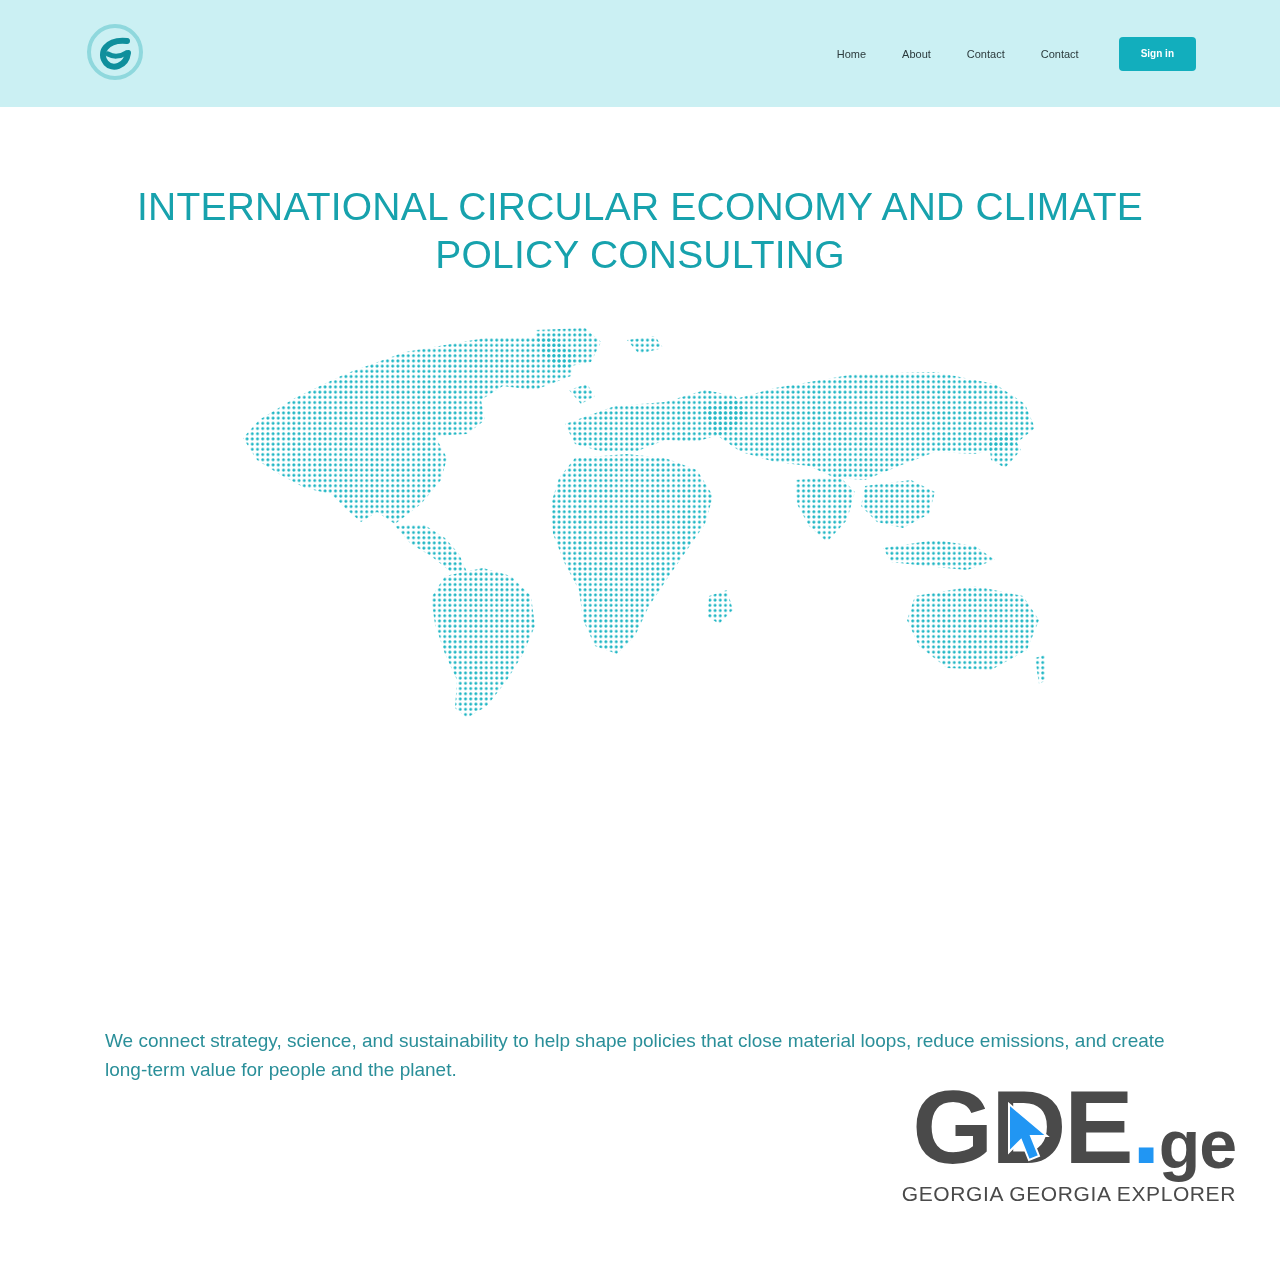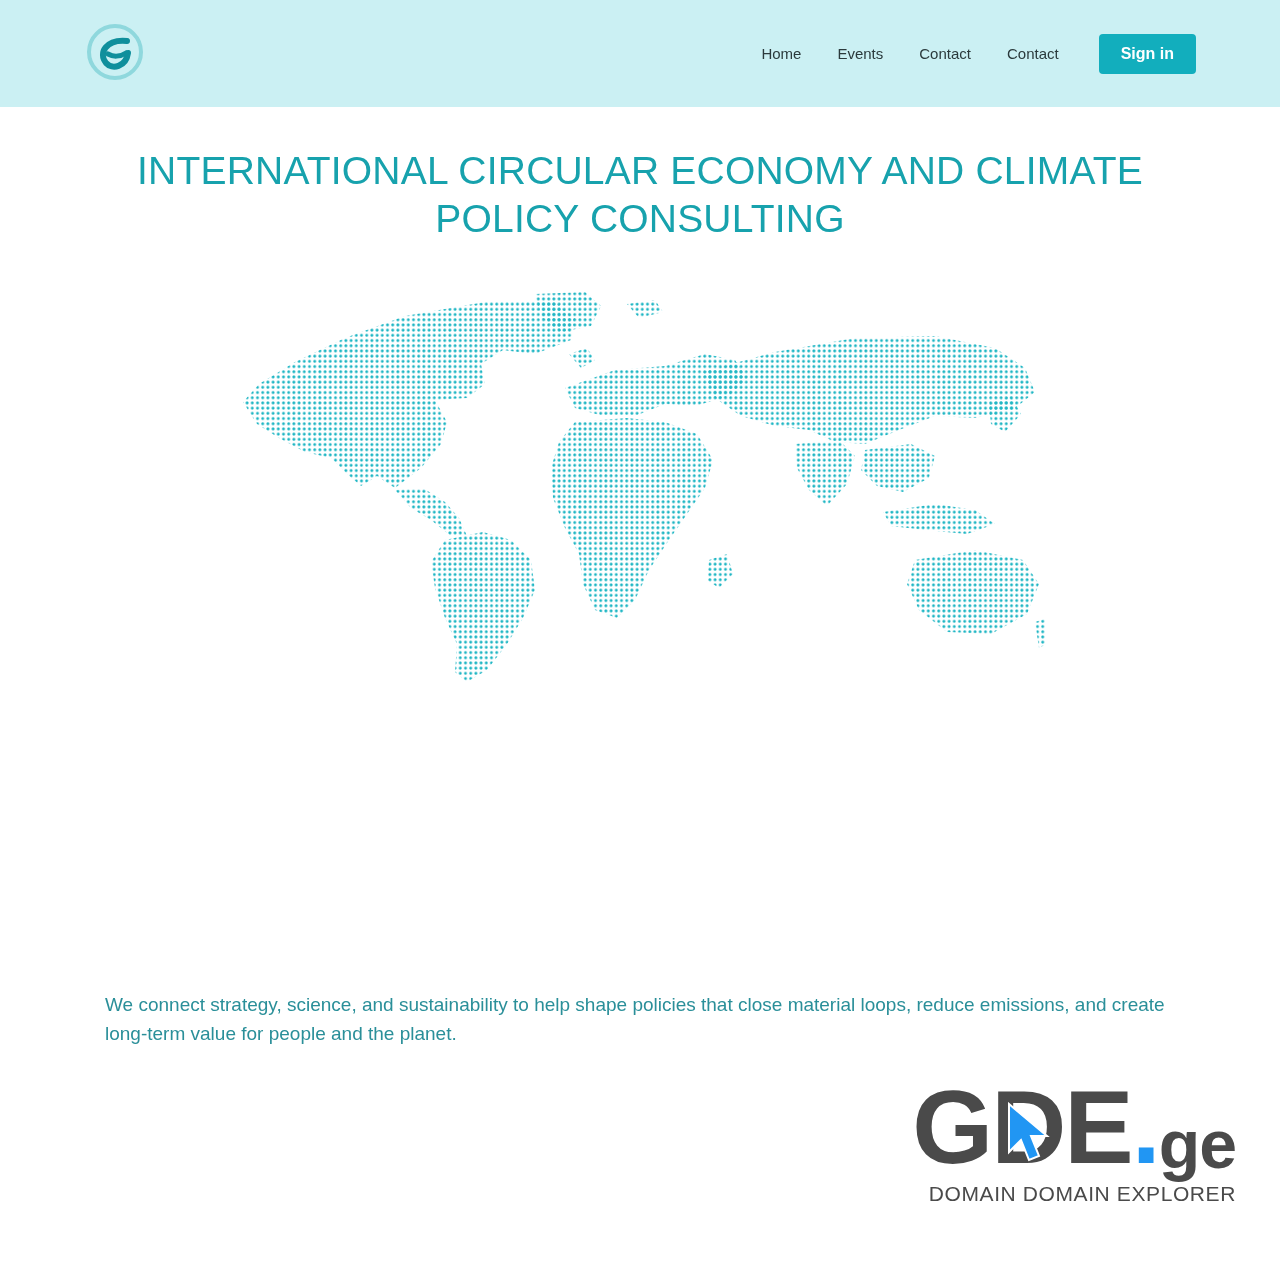--- a/index.html
+++ b/index.html
@@ -26,43 +26,43 @@
     width: 62px; height: 62px;
     display: flex; align-items: center; justify-content: center;
   }
   .nav {
     display: flex;
     align-items: center;
     gap: 0px;
   }
   .nav-link {
     color: #2b3a3c;
-    font-size: 15px;
+    font-size: 11px;
     text-decoration: none;
     padding: 8px 18px;
     white-space: nowrap;
     text-align: right;
   }
   .signin-btn {
     margin-left: 22px;
     background: #12aebd;
     color: #ffffff;
-    font-size: 16px;
+    font-size: 10px;
     font-weight: bold;
     border: none;
     border-radius: 4px;
     padding: 12px 22px;
     cursor: pointer;
     line-height: 1;
   }
 
   
   .hero {
     width: 1280px;
-    padding-top: 40px;
+    padding-top: 76px;
     text-align: center;
   }
   .hero-title {
     color: #17a2ad;
     font-size: 39px;
     font-weight: normal;
     line-height: 1.24;
     letter-spacing: 0.2px;
     margin: 0 auto;
     max-width: 1060px;
@@ -132,21 +132,21 @@
       <svg width="58" height="58" viewBox="0 0 58 58">
         <circle cx="29" cy="29" r="26" fill="none" stroke="#8fd8dd" stroke-width="4"></circle>
         <path d="M41 18 C 20 16, 12 30, 20 40 C 26 47, 40 44, 42 30" fill="none" stroke="#0f8f9c" stroke-width="6" stroke-linecap="round"></path>
         <path d="M40 30 C 34 34, 27 34, 22 31" fill="none" stroke="#0f8f9c" stroke-width="5" stroke-linecap="round"></path>
       </svg>
     </span>
   </div>
 
   <div class="nav">
     <a class="nav-link" href="#">Home</a>
-    <a class="nav-link" href="#">Events</a>
+    <a class="nav-link" href="#">About</a>
     <a class="nav-link" href="#">Contact</a>
     <a class="nav-link" href="#">Contact</a>
     <button class="signin-btn">Sign in</button>
   </div>
 
 </div>
 
 <div class="hero">
 
   <h1 class="hero-title">INTERNATIONAL CIRCULAR ECONOMY AND CLIMATE POLICY CONSULTING</h1>
@@ -204,14 +204,14 @@
     <span style="position:relative;">
       <span>D</span>
       <svg class="cursor-svg" width="46" height="62" viewBox="0 0 46 62" style="left:16px; top:22px;">
         <path d="M2 2 L2 50 L14 38 L22 58 L32 54 L24 34 L40 34 Z" fill="#2196f3" stroke="#ffffff" stroke-width="2"></path>
       </svg>
     </span>
     <span>E</span>
     <span class="wm-dot">.</span>
     <span class="wm-ge">ge</span>
   </div>
-  <div class="wm-sub">DOMAIN DOMAIN EXPLORER</div>
+  <div class="wm-sub">GEORGIA GEORGIA EXPLORER</div>
 </div>
 
 </body></html>

